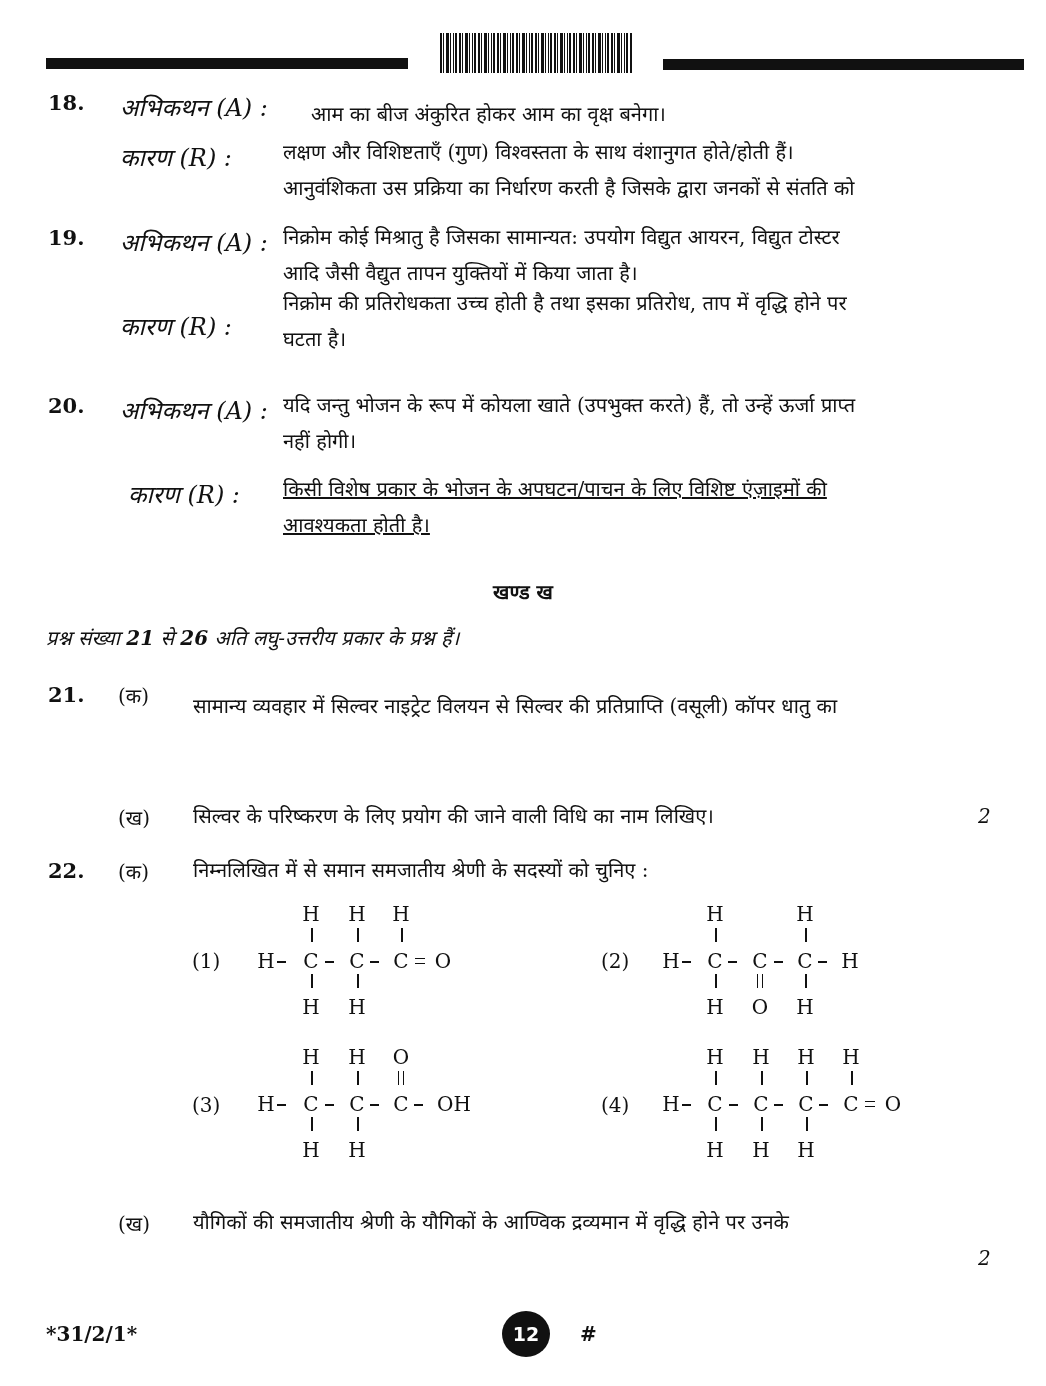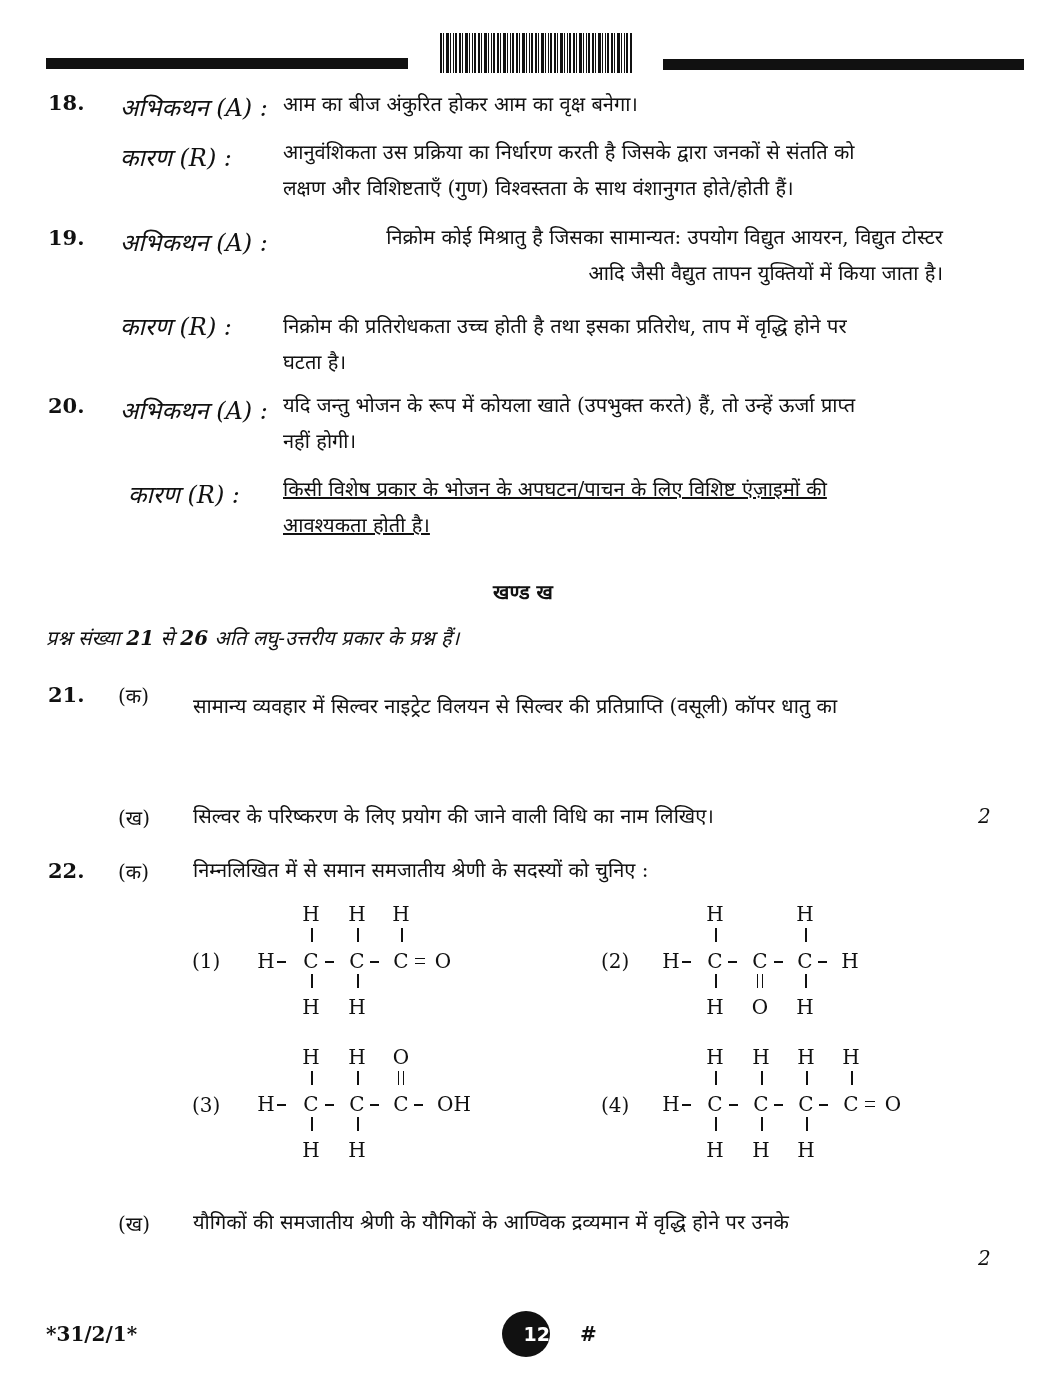--- a/index.html
+++ b/index.html
@@ -22,52 +22,52 @@
   .instr b { font-weight:bold; }
   .mol { position:absolute; font-family:"DejaVu Serif", serif; font-size:20px; }
   .atom { position:absolute; width:20px; text-align:center; line-height:22px; }
   .vb { position:absolute; width:1.5px; height:14px; background:#111; }
   .dvb { position:absolute; width:6px; height:14px; border-left:1.5px solid #111; border-right:1.5px solid #111; box-sizing:border-box; }
   .hb { position:absolute; height:1.5px; width:9px; background:#111; }
   .eq { position:absolute; width:10px; height:6px; border-top:1.5px solid #111; border-bottom:1.5px solid #111; box-sizing:border-box; }
   .molnum { position:absolute; font-size:20px; }
   .footer-code { position:absolute; left:46px; top:1322px; font-weight:bold; font-size:20px; }
   .pagecircle { position:absolute; left:502px; top:1311px; width:48px; height:46px; border-radius:50%; background:#111; color:#fff;
-    font-family:"DejaVu Sans", sans-serif; font-weight:bold; font-size:19px; text-align:right; line-height:46px; }
+    font-family:"DejaVu Sans", sans-serif; font-weight:bold; font-size:19px; text-align:center; line-height:46px; }
   .hash { position:absolute; left:580px; top:1322px; font-weight:bold; font-size:20px; }
 </style>
 </head>
 <body>
 
 <div class="bar" style="left:46px; top:58px; width:362px; height:11px;"></div>
 <div class="barcode"></div>
 <div class="bar" style="left:663px; top:59px; width:361px; height:11px;"></div>
 
 <div>
   <div class="qnum" style="top:90px;">18.</div>
   <div class="label" style="left:120px; top:90px;">अभिकथन (A) :</div>
-  <div class="text" style="top:86px;">
+  <div class="text" style="top:96px;margin-left:28px;">
     <div>आम का बीज अंकुरित होकर आम का वृक्ष बनेगा।</div>
   </div>
   <div class="label" style="left:120px; top:140px;">कारण (R) :</div>
   <div class="text" style="top:134px;">
+    <div>लक्षण और विशिष्टताएँ (गुण) विश्वस्तता के साथ वंशानुगत होते/होती हैं।</div>
     <div>आनुवंशिकता उस प्रक्रिया का निर्धारण करती है जिसके द्वारा जनकों से संतति को</div>
-    <div>लक्षण और विशिष्टताएँ (गुण) विश्वस्तता के साथ वंशानुगत होते/होती हैं।</div>
   </div>
 </div>
 
 <div>
   <div class="qnum" style="top:225px;">19.</div>
   <div class="label" style="left:120px; top:225px;">अभिकथन (A) :</div>
-  <div class="text" style="top:219px;text-align:right;">
+  <div class="text" style="top:219px;">
     <div>निक्रोम कोई मिश्रातु है जिसका सामान्यत: उपयोग विद्युत आयरन, विद्युत टोस्टर</div>
     <div>आदि जैसी वैद्युत तापन युक्तियों में किया जाता है।</div>
   </div>
   <div class="label" style="left:120px; top:309px;">कारण (R) :</div>
-  <div class="text" style="top:308px;">
+  <div class="text" style="top:285px;">
     <div>निक्रोम की प्रतिरोधकता उच्च होती है तथा इसका प्रतिरोध, ताप में वृद्धि होने पर</div>
     <div>घटता है।</div>
   </div>
 </div>
 
 <div>
   <div class="qnum" style="top:393px;">20.</div>
   <div class="label" style="left:120px; top:393px;">अभिकथन (A) :</div>
   <div class="text" style="top:387px;">
     <div>यदि जन्तु भोजन के रूप में कोयला खाते (उपभुक्त करते) हैं, तो उन्हें ऊर्जा प्राप्त</div>

